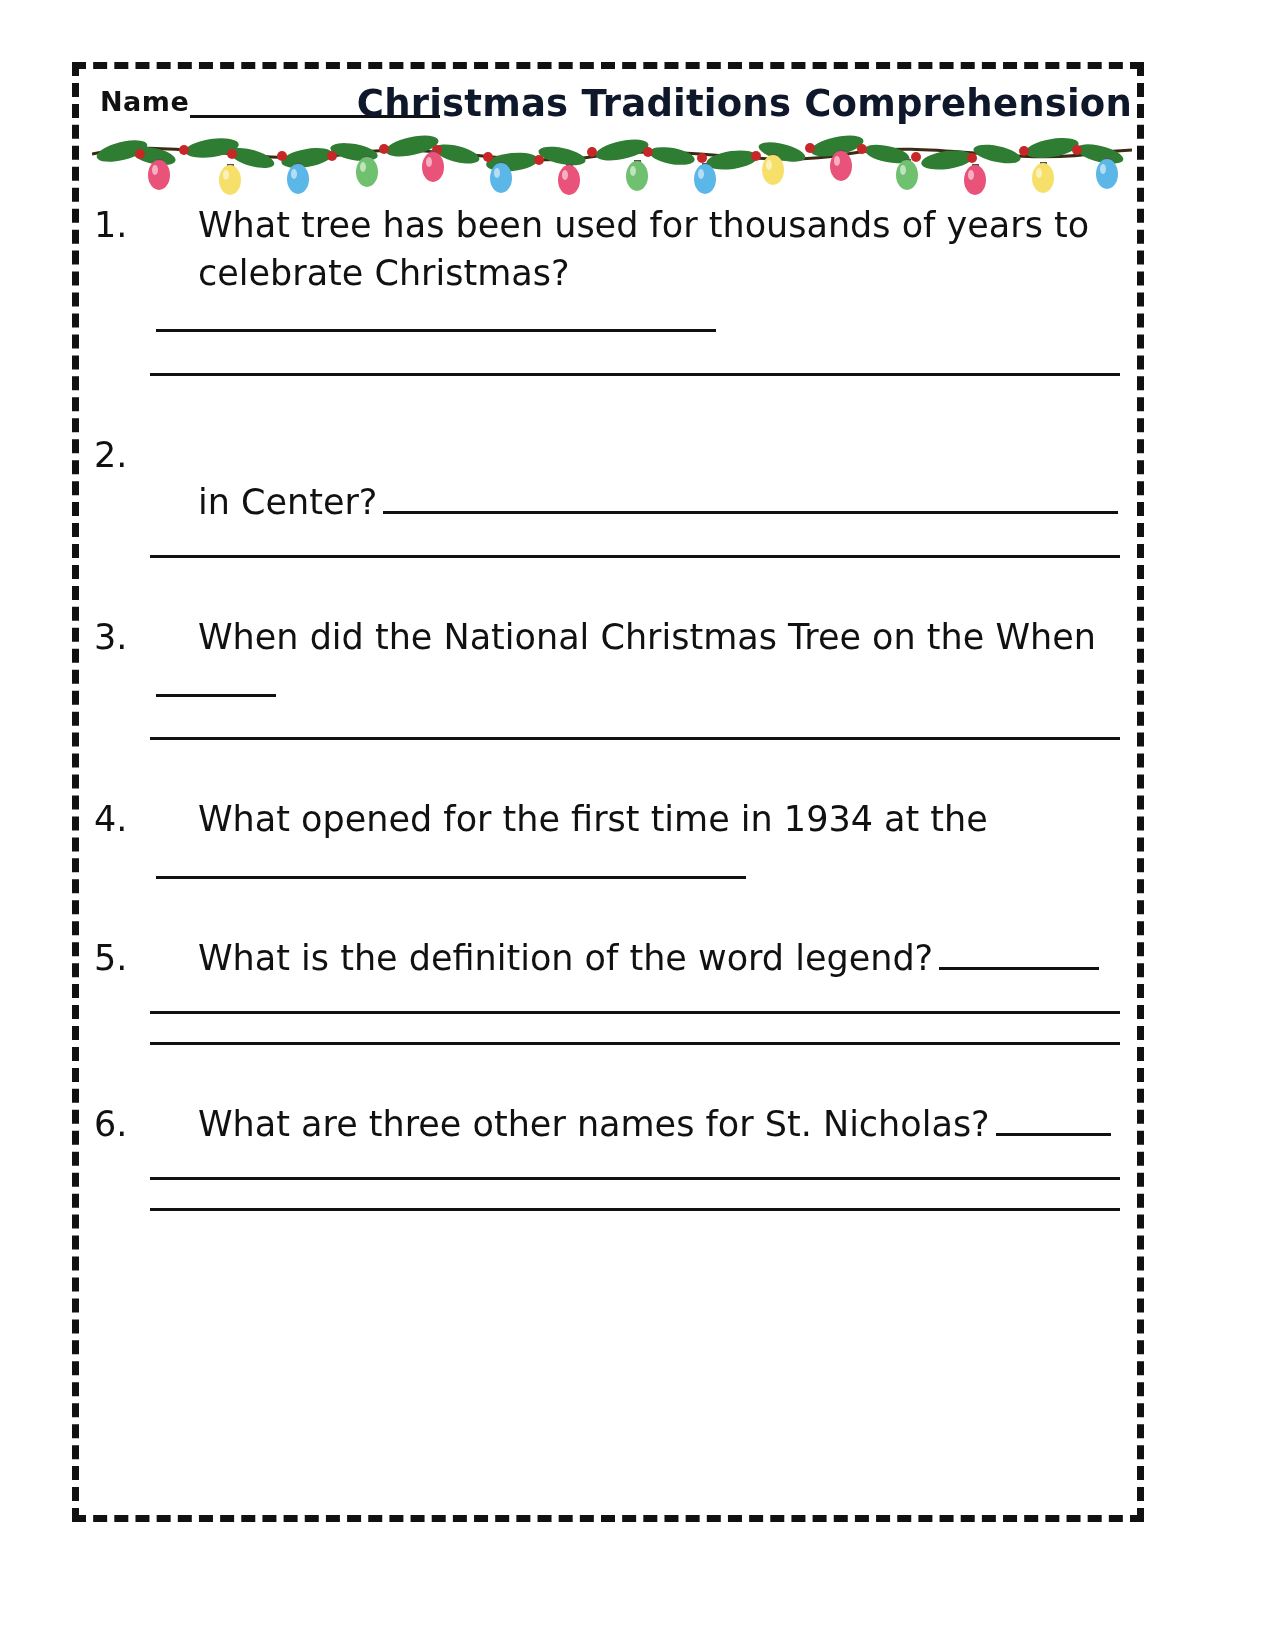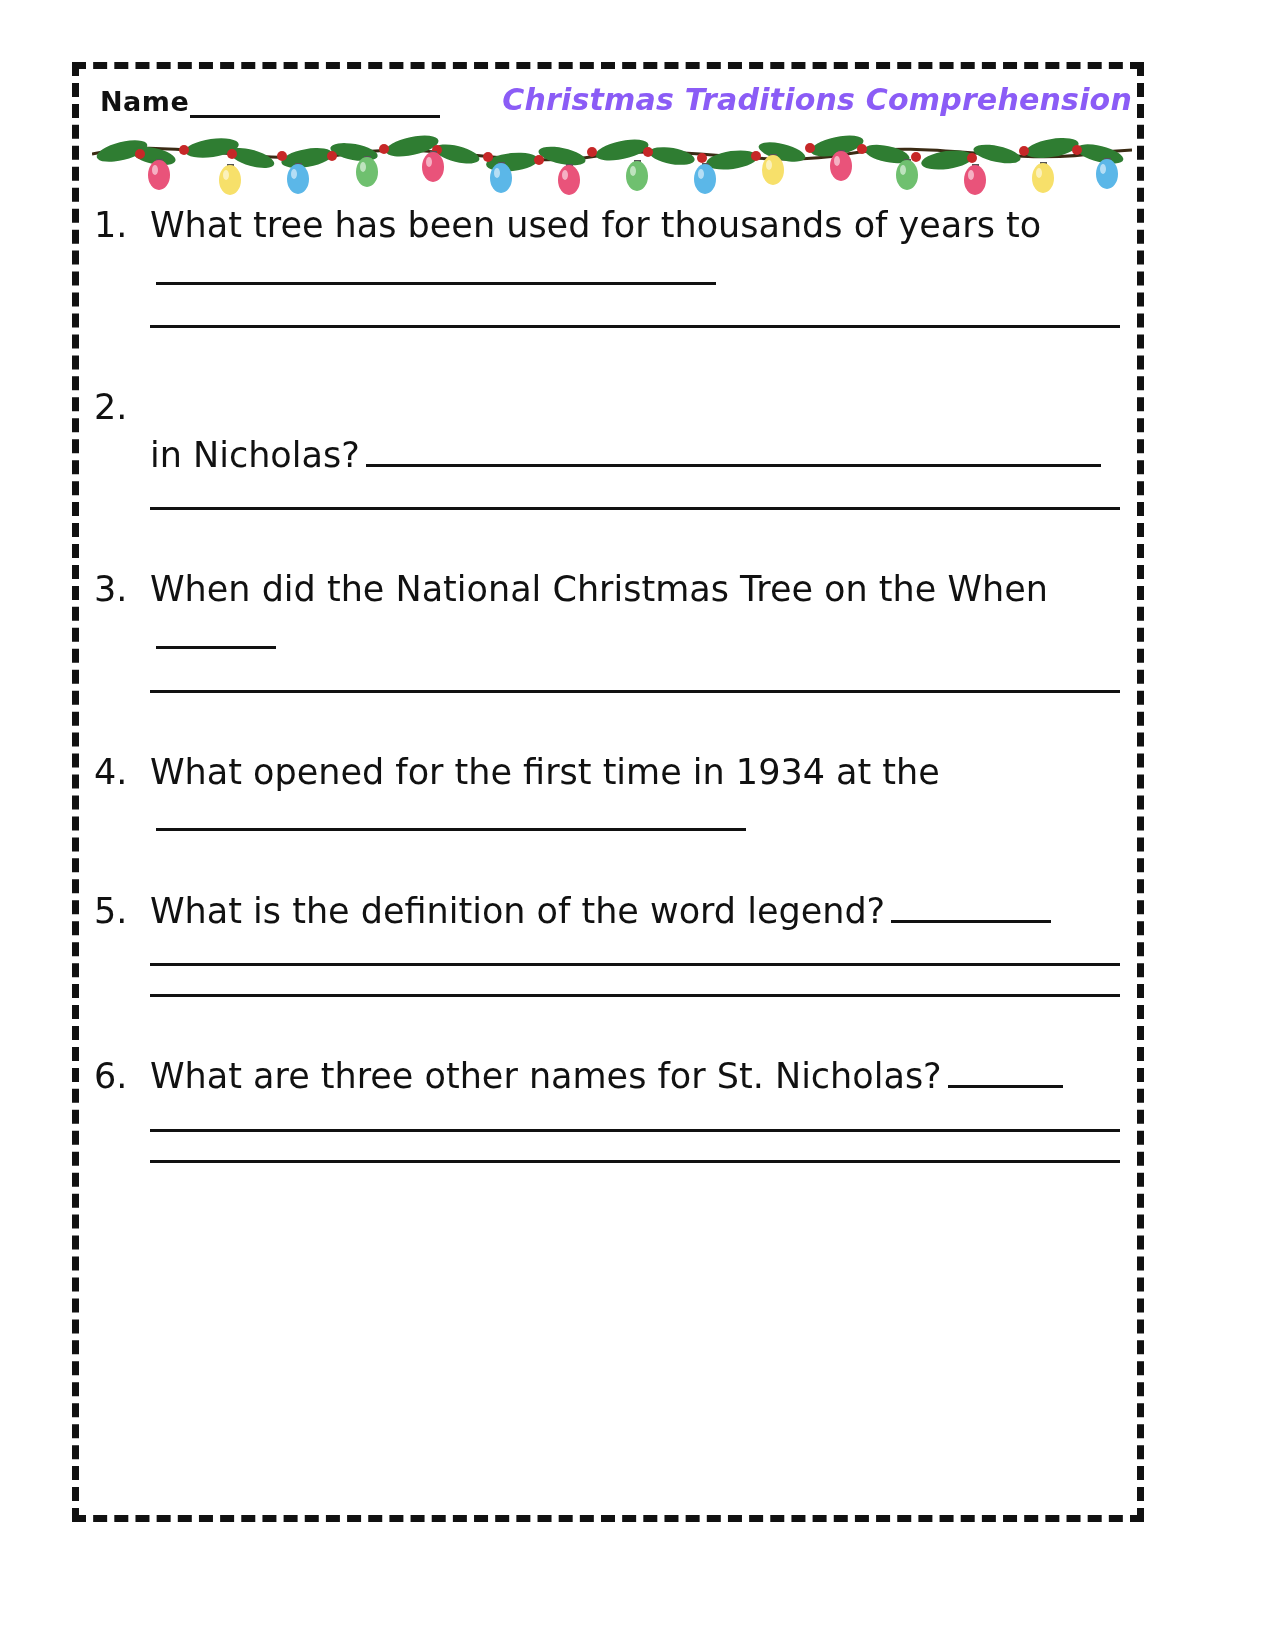--- a/index.html
+++ b/index.html
@@ -59,26 +59,25 @@
     position: absolute;
     left: 98px;
     top: 37px;
     width: 250px;
     border-bottom: 3px solid #111;
   }
   .worksheet-title {
     position: absolute;
     right: 0px;
     top: 4px;
-    font-size: 30px;
+    font-size: 37px;
     font-weight: bold;
-    color: #8b5cf6;
+    color: #0f172a;
     letter-spacing: 0.2px;
     white-space: nowrap;
-    font-style: italic;
   }
 
   
   .garland {
     position: relative;
     margin-top: 4px;
     height: 62px;
     width: 1040px;
   }
   .garland svg { display: block; }
@@ -107,20 +106,21 @@
     box-sizing: border-box;
   }
   .q-text {
     font-size: 35px;
     color: #111;
     line-height: 1.36;
     flex: 1 1 auto;
   }
   .q-text .seg {
     display: inline;
+    margin-left: 48px;
   }
   
   .inline-rule {
     display: inline-block;
     border-bottom: 3px solid #111;
     vertical-align: baseline;
     margin-left: 6px;
     height: 28px;
   }
   .rule-full { width: 560px; }
@@ -285,33 +285,33 @@
       </svg>
     </div>
 
     <div class="questions">
 
       <div class="q">
         <div class="q-body">
           <div class="q-num">1.</div>
           <div class="q-text">
             <span class="seg">What tree has been used for thousands of years to</span><br>
-            <span class="inline-rule rule-full"></span>
+            <span class="seg">celebrate Christmas?</span><span class="inline-rule rule-full"></span>
           </div>
         </div>
         <div class="answer-line"></div>
       </div>
       <div class="gap-lg"></div>
 
       <div class="q">
         <div class="q-body">
           <div class="q-num">2.</div>
           <div class="q-text">
             <br>
-            <span class="seg">in Nicholas?</span><span class="inline-rule rule-long"></span>
+            <span class="seg">in Center?</span><span class="inline-rule rule-long"></span>
           </div>
         </div>
         <div class="answer-line"></div>
       </div>
       <div class="gap-lg"></div>
 
       <div class="q">
         <div class="q-body">
           <div class="q-num">3.</div>
           <div class="q-text">

